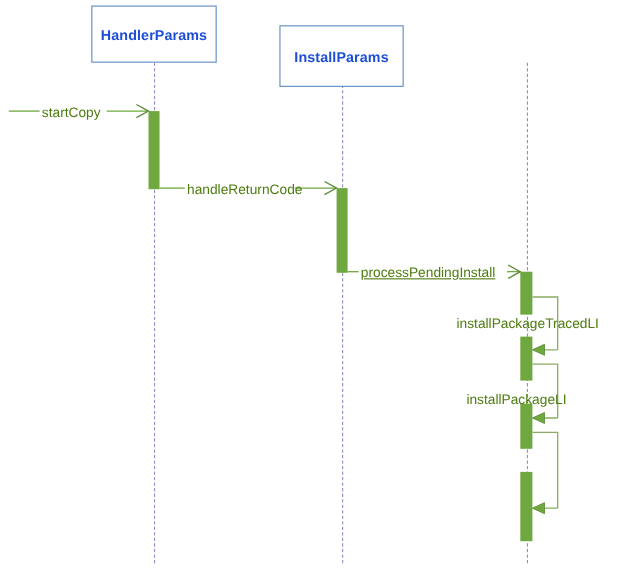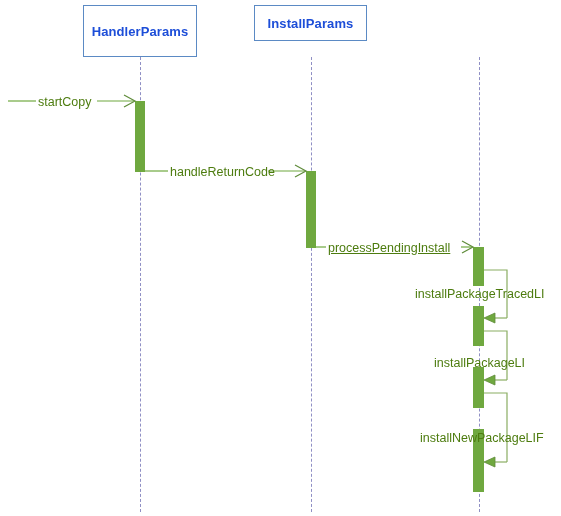--- a/index.html
+++ b/index.html
@@ -65,21 +65,21 @@
 
 <div id="stage">
 
   <div class="lifeline" style="left:140px;top:57px;height:455px;"></div>
   <div class="lifeline" style="left:311px;top:57px;height:455px;"></div>
   <div class="lifeline" style="left:479px;top:57px;height:455px;"></div>
 
   <div class="participant" style="left:83px;top:5px;width:114px;height:52px;">
     <span class="pname">HandlerParams</span>
   </div>
-  <div class="participant" style="left:254px;top:5px;width:113px;height:36px;">
+  <div class="participant" style="left:254px;top:23px;width:113px;height:56px;">
     <span class="pname">InstallParams</span>
   </div>
 
   <div class="activation" style="left:135px;top:101px;width:10px;height:71px;"></div>
   <div class="activation" style="left:306px;top:171px;width:10px;height:77px;"></div>
   <div class="activation" style="left:473px;top:247px;width:11px;height:39px;"></div>
   <div class="activation" style="left:473px;top:306px;width:11px;height:40px;"></div>
   <div class="activation" style="left:473px;top:367px;width:11px;height:41px;"></div>
   <div class="activation" style="left:473px;top:429px;width:11px;height:63px;"></div>
 
@@ -119,16 +119,15 @@
       <polyline class="selfline" points="484,393 507,393 507,462"></polyline>
       <line class="selfline" x1="507" y1="462" x2="491" y2="462"></line>
       <polygon class="arrowhead-solid" points="484,462 495,457 495,467"></polygon>
     </g>
   </svg>
 
   <div class="msglabel" style="left:38px;top:95px;">startCopy</div>
   <div class="msglabel" style="left:170px;top:165px;">handleReturnCode</div>
   <div class="msglabel" style="left:328px;top:241px;text-decoration:underline;">processPendingInstall</div>
   <div class="msglabel" style="left:415px;top:287px;">installPackageTracedLI</div>
-  <div class="msglabel" style="left:434px;top:356px;">installPackageLI</div>
-  <div class="msglabel" style="left:420px;top:431px;">installNewPackageLIF</div>
+  <div class="msglabel" style="left:424px;top:356px;">installPackageLI</div>
 
 </div>
 
 </body></html>

